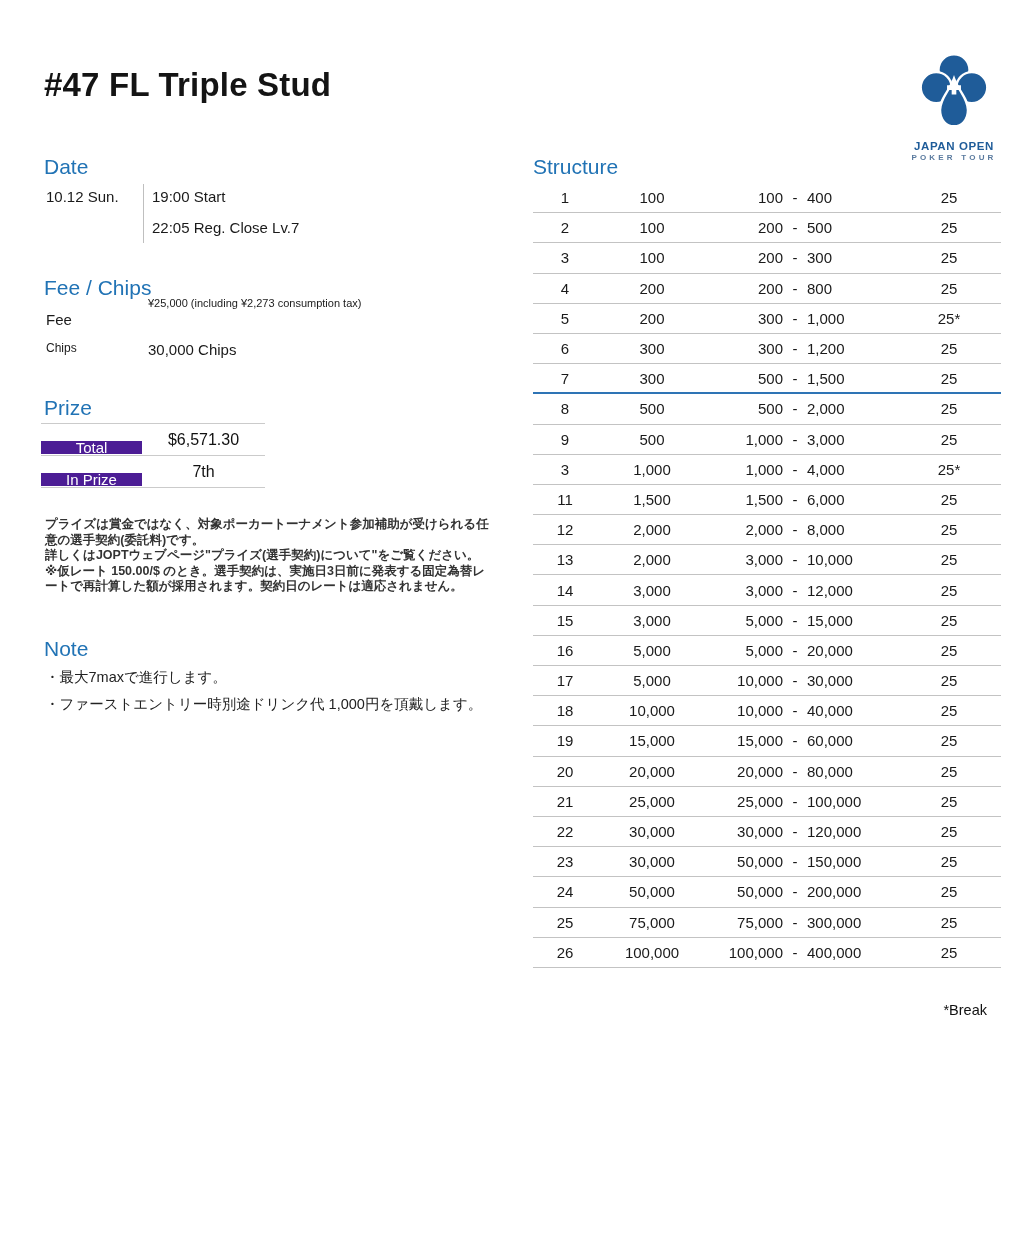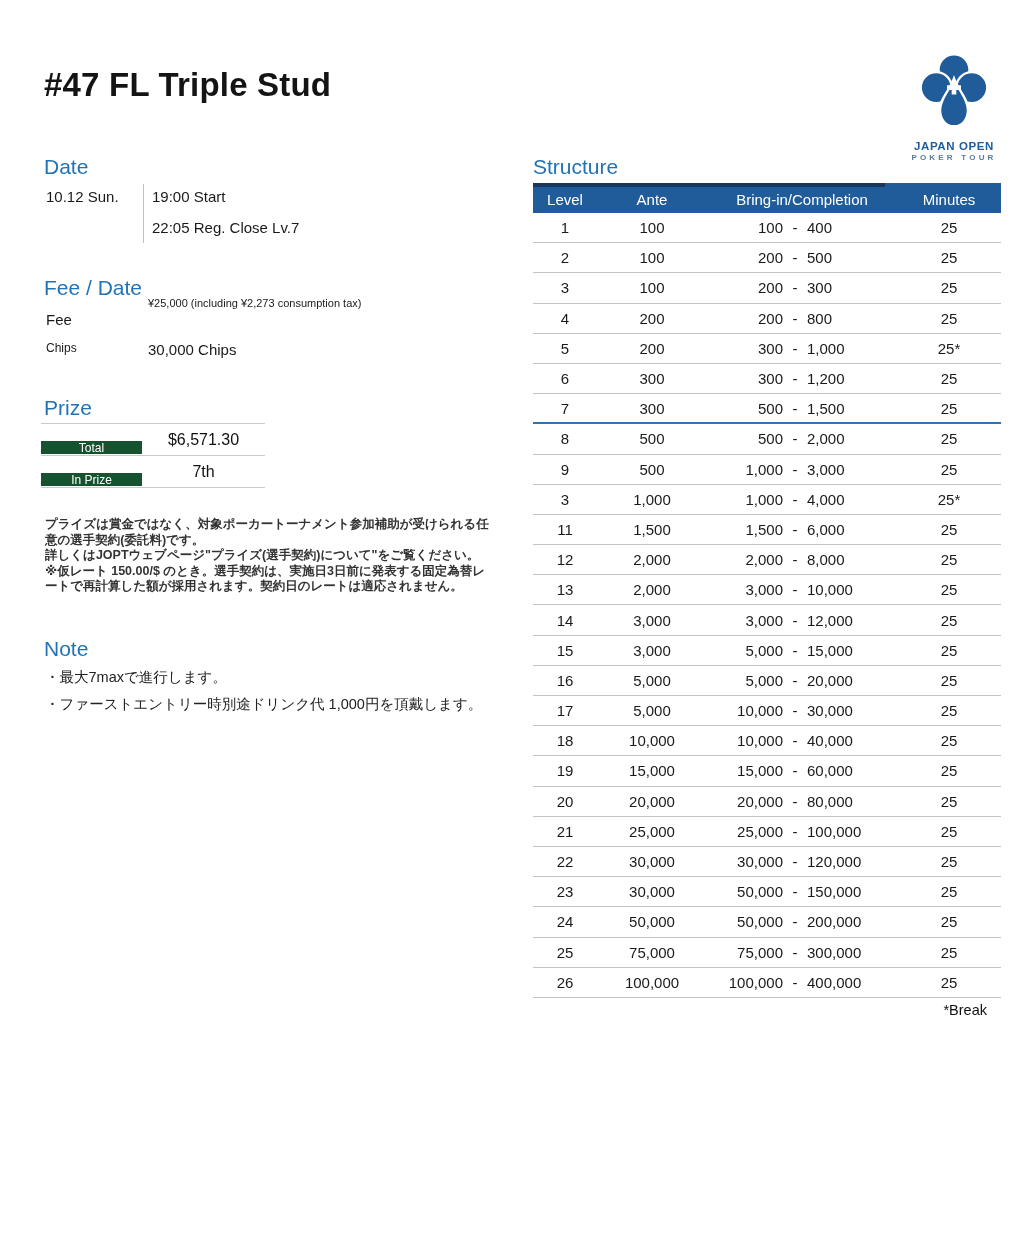--- a/index.html
+++ b/index.html
@@ -34,22 +34,22 @@
 
   
   .fee-label{left:46px;top:311px;font-size:15px;}
   .fee-value{left:148px;top:297px;font-size:11px;}
   .chips-label{left:46px;top:341px;font-size:12px;}
   .chips-value{left:148px;top:341px;font-size:15px;}
 
   
   .prize-table{left:41px;top:423px;width:224px;border-top:1px solid #CBCBCB;}
   .prize-row{display:flex;height:31px;border-bottom:1px solid #CBCBCB;}
-  .prize-label{width:101px;background:#14532d;color:#fff;display:flex;align-items:center;justify-content:center;
-    font-size:12px;box-shadow:inset 0 1px 0 #fff,inset 0 -1px 0 #fff;margin-top:16px;}
+  .prize-label{width:101px;background:#4c1d95;color:#fff;display:flex;align-items:center;justify-content:center;
+    font-size:15px;box-shadow:inset 0 1px 0 #fff,inset 0 -1px 0 #fff;margin-top:16px;}
   .prize-value{width:123px;display:flex;align-items:center;justify-content:center;font-size:16px;color:#111;}
 
   
   .prize-note{left:45px;top:517px;width:452px;font-size:12.5px;line-height:15.5px;color:#333;font-weight:600;}
   .prize-note p{margin:0;}
 
   
   .note-list{left:45px;top:664px;width:470px;font-size:14.5px;line-height:27px;color:#222;font-weight:400;}
 
   
@@ -94,21 +94,21 @@
   <div class="logo-line1">JAPAN OPEN</div>
   <div class="logo-line2">POKER TOUR</div>
 </div>
 
 <div class="abs sect h-date">Date</div>
 <div class="abs date-day">10.12 Sun.</div>
 <div class="abs date-vline"></div>
 <div class="abs date-start">19:00 Start</div>
 <div class="abs date-close">22:05 Reg. Close Lv.7</div>
 
-<div class="abs sect h-fee">Fee / Date</div>
+<div class="abs sect h-fee">Fee / Chips</div>
 <div class="abs fee-label">Fee</div>
 <div class="abs fee-value">¥25,000 (including ¥2,273 consumption tax)</div>
 <div class="abs chips-label">Chips</div>
 <div class="abs chips-value">30,000 Chips</div>
 
 <div class="abs sect h-prize">Prize</div>
 <div class="abs prize-table">
   <div class="prize-row">
     <div class="prize-label">Total</div>
     <div class="prize-value">$6,571.30</div>
@@ -125,31 +125,20 @@
 </div>
 
 <div class="abs sect h-note">Note</div>
 <div class="abs note-list">
   <div>・最大7maxで進行します。</div>
   <div>・ファーストエントリー時別途ドリンク代 1,000円を頂戴します。</div>
 </div>
 
 <div class="abs sect h-structure">Structure</div>
 <div class="abs stable">
-  <div class="sheader">
-    <div class="hdr-navy"></div>
-    <div class="hdr-blue-left"></div>
-    <div class="hdr-blue-right"></div>
-    <div class="hdr-labels">
-      <div class="hc c-level">Level</div>
-      <div class="hc c-ante">Ante</div>
-      <div class="hc c-bring">Bring-in/Completion</div>
-      <div class="hc c-mins">Minutes</div>
-    </div>
-  </div>
   <div>
       <div class="srow">
         <div class="sc c-level">1</div>
         <div class="sc c-ante">100</div>
         <div class="sc c-bring">
           <span class="bmin">100</span>
           <span class="bdash">-</span>
           <span class="bmax">400</span>
         </div>
         <div class="sc c-mins">25</div>

